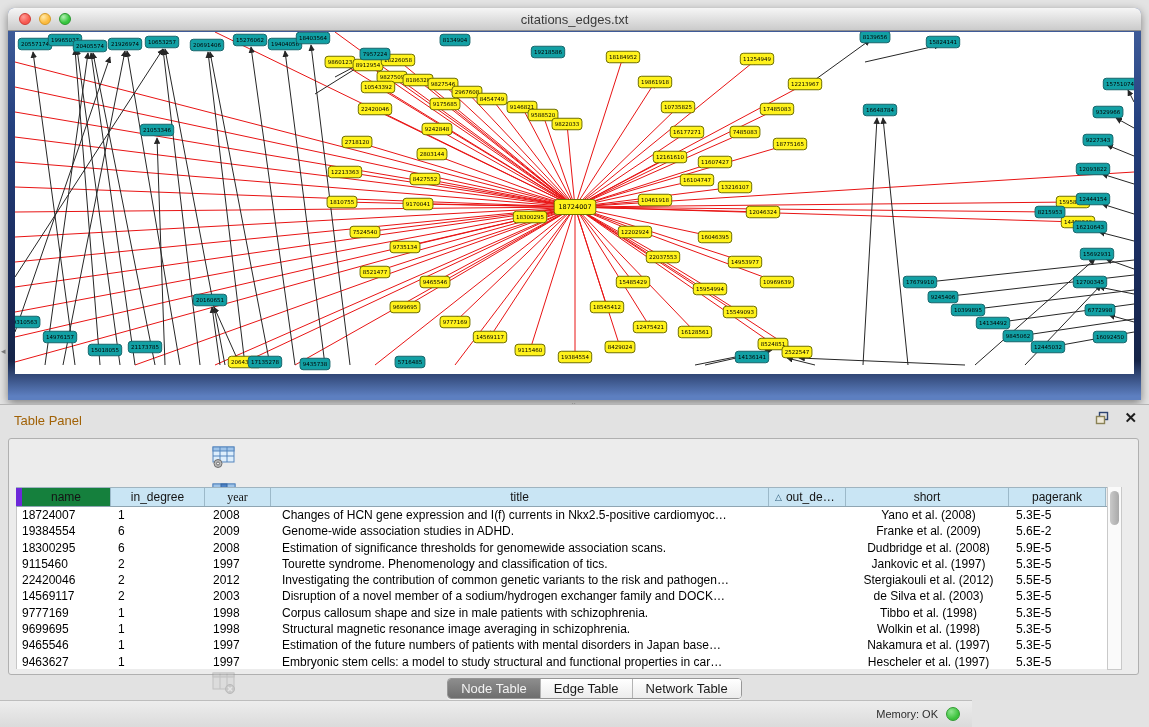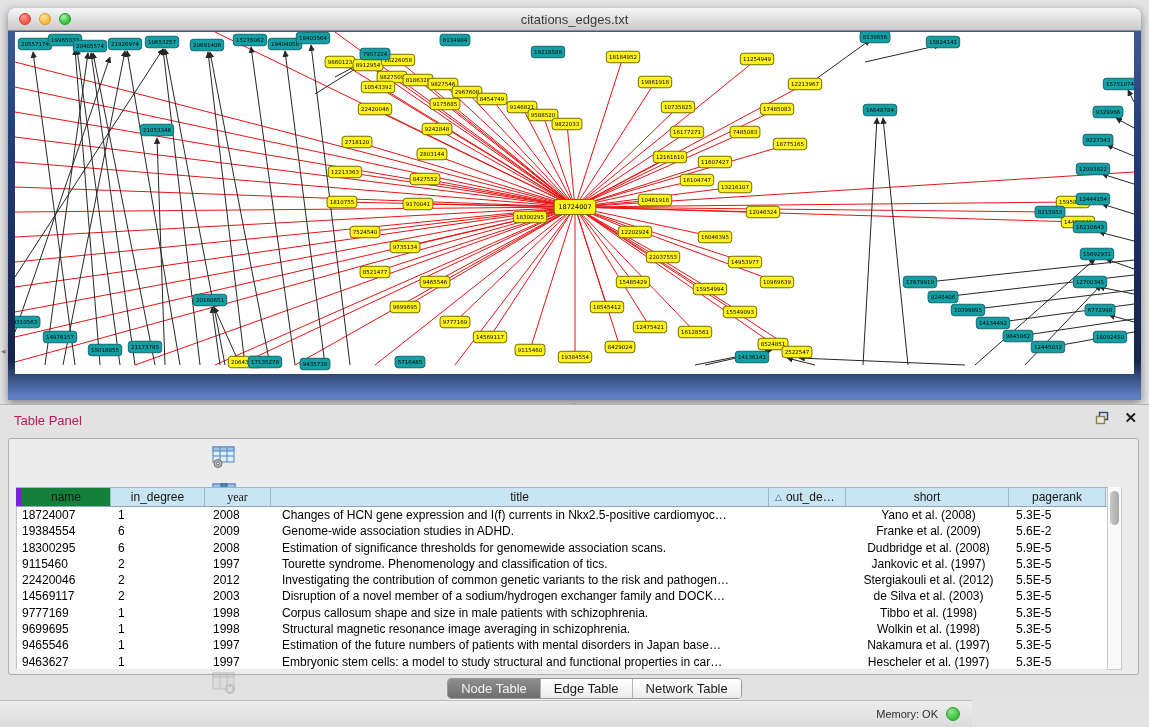--- a/index.html
+++ b/index.html
@@ -21,21 +21,21 @@
   .light.green{ background:radial-gradient(circle at 35% 30%, #b3f0b2,#37c63e 60%); border:1px solid #27962e; }
   .net-canvas{ position:absolute; left:7px; right:7px; top:24px; bottom:26px; background:#ffffff; overflow:hidden; }
   .net-canvas svg{ width:100%; height:100%; display:block; }
 
   .left-collapse-arrow{ position:absolute; left:1px; top:346px; font-size:9px; color:#777; }
   .splitter-handle{ position:absolute; left:571px; top:399px; width:9px; height:5px; color:#8a8a8a; font-size:7px; line-height:4px; }
 
   
   .table-panel{ position:absolute; left:0; top:404px; width:1149px; height:296px;
     background:#e2e2e2; border-top:1px solid #b5b5b5; }
-  .panel-title{ position:absolute; left:14px; top:8px; font-size:13px; color:#be185d; }
+  .panel-title{ position:absolute; left:14px; top:8px; font-size:13px; color:#a16207; }
   .panel-winbtns{ position:absolute; right:12px; top:6px; display:flex; gap:14px; align-items:center; }
   .float-icon svg{ display:block; }
   .close-icon{ font-size:15px; font-weight:bold; color:#1c1c1c; line-height:14px; cursor:default; }
 
   .table-box{ position:absolute; left:8px; top:33px; width:1131px; height:237px;
     background:#ececec; border:1px solid #b0b0b0; border-radius:3px; }
   .toolbar{ position:absolute; left:14px; top:6px; height:36px; display:flex; align-items:center; gap:13px;flex-direction:column; }
   .tb-icon{ width:28px; height:28px; display:flex; align-items:center; justify-content:center; }
   .tb-icon.disabled{ opacity:.45; }
   .fx{ font-family:"Liberation Serif", serif; font-style:italic; font-size:16px; color:#222; }

